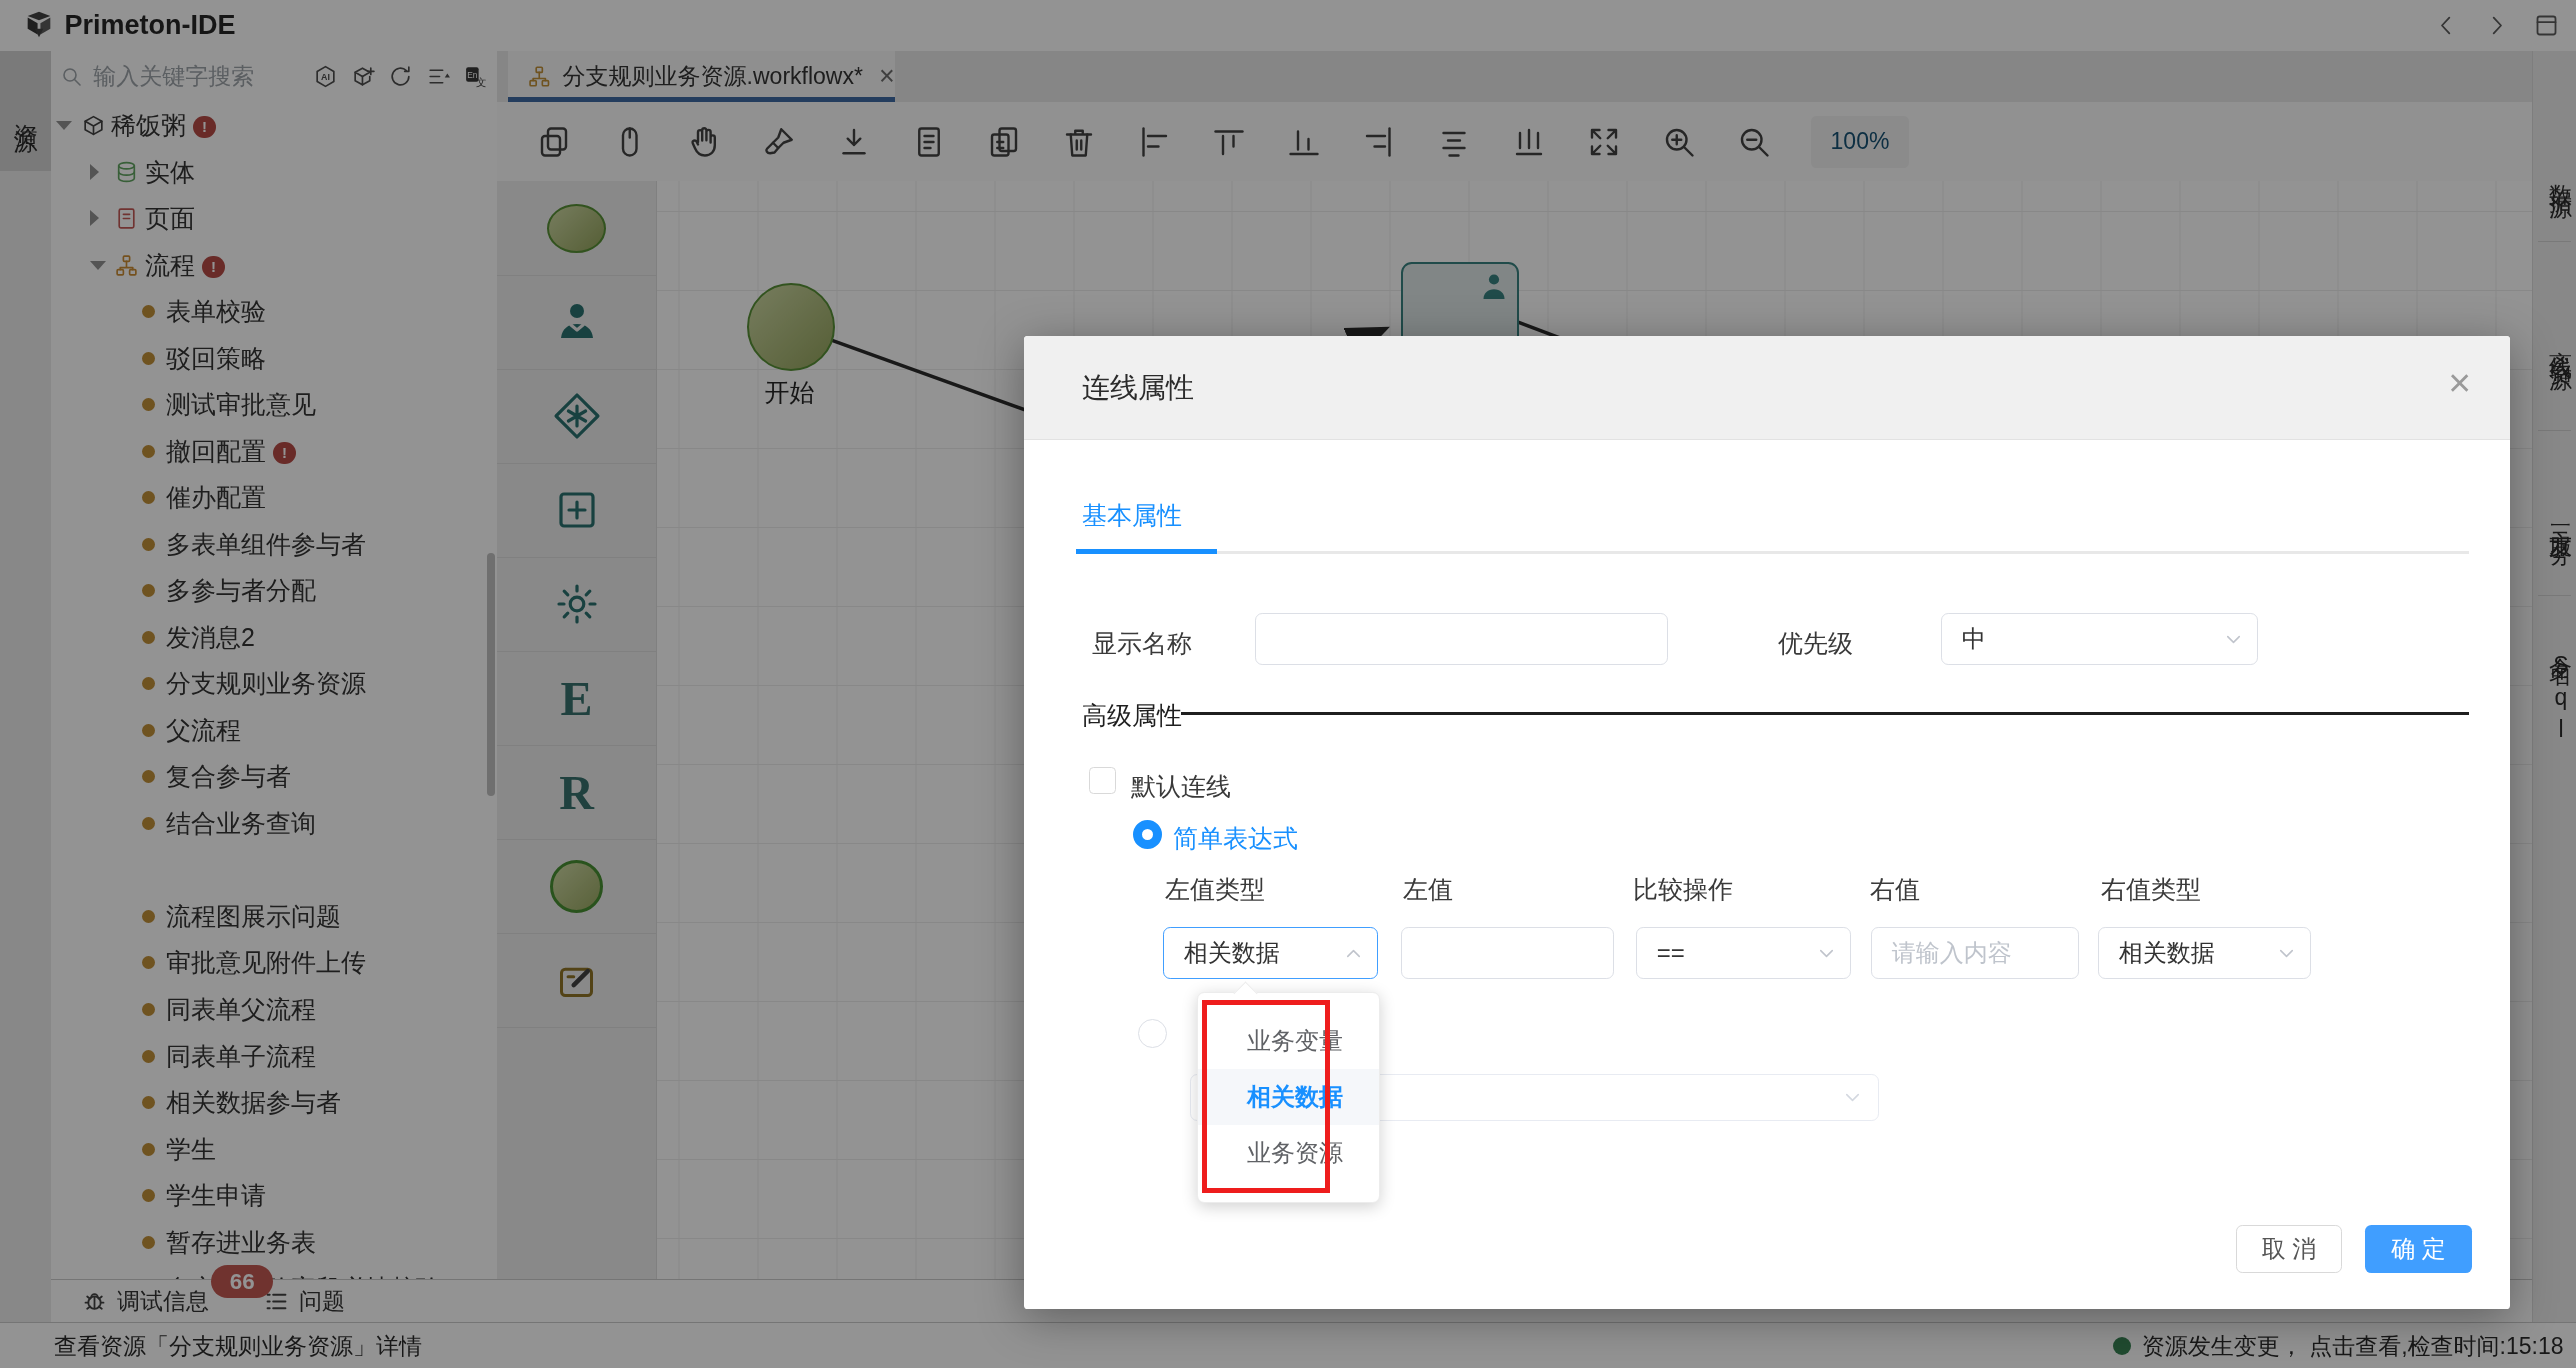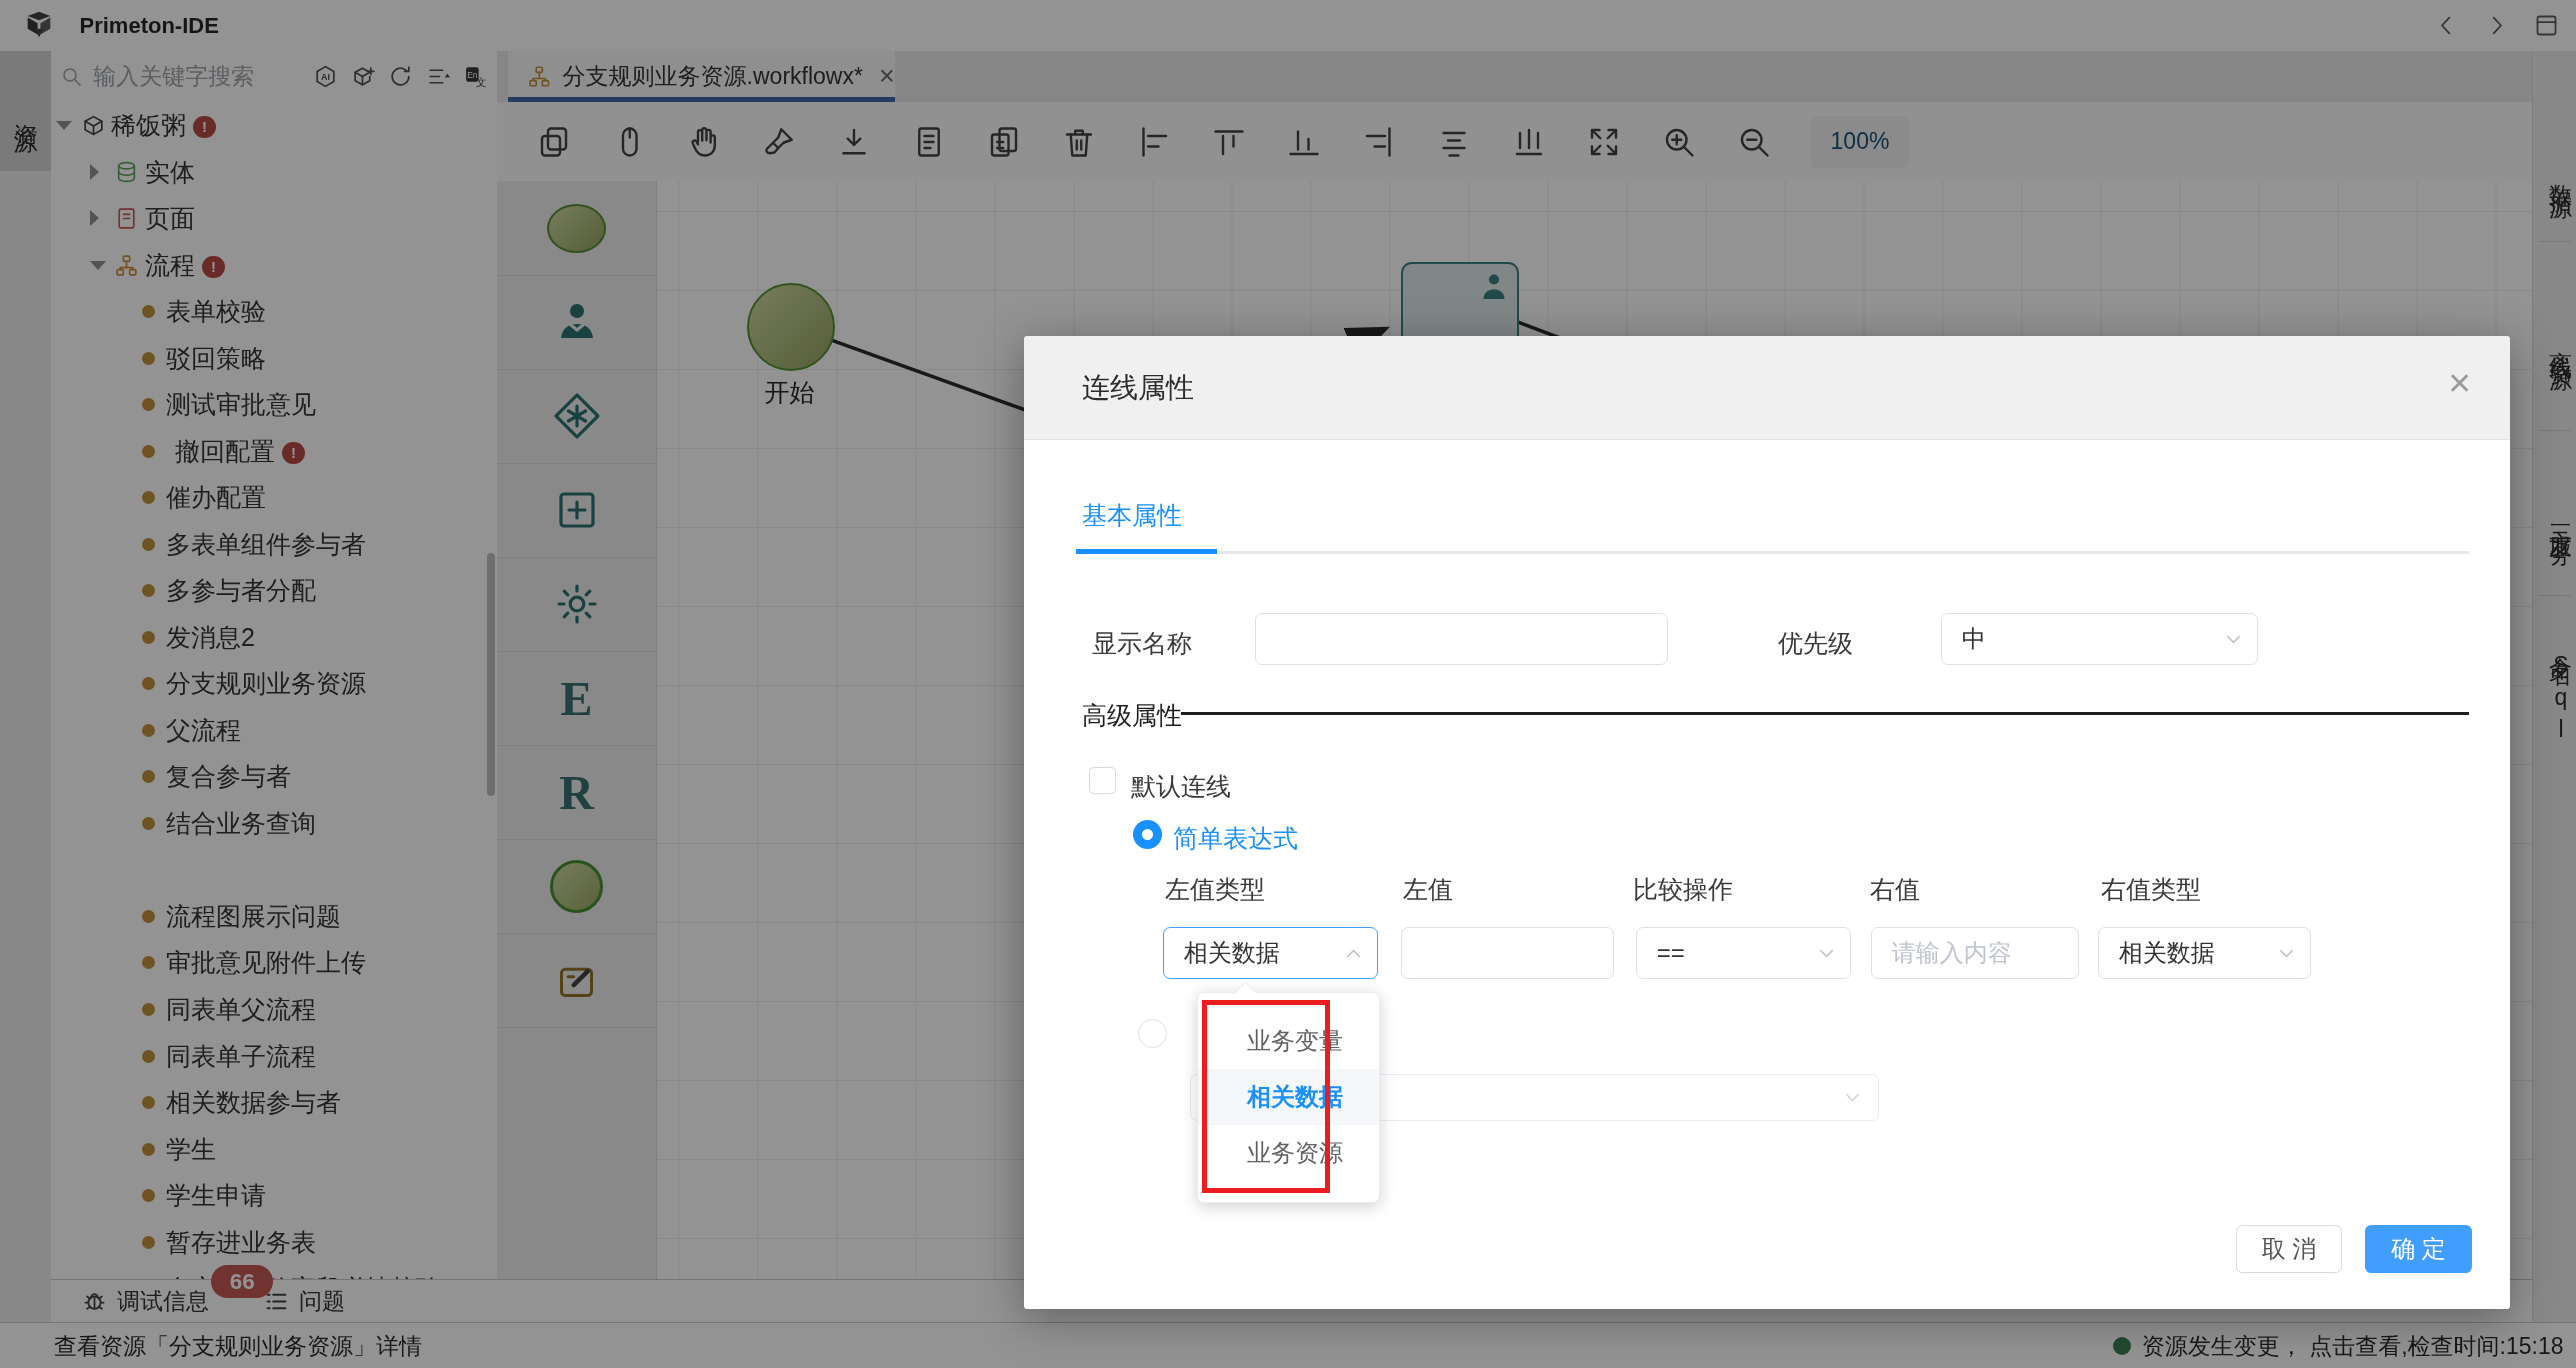--- a/index.html
+++ b/index.html
@@ -3,21 +3,21 @@
 <meta charset="utf-8">
 <style>
   html,body{margin:0;padding:0;background:#888;}
   #app{position:relative;width:2576px;height:1368px;background:#fff;overflow:hidden;
        font-family:"Liberation Sans","DejaVu Sans",sans-serif;color:#2b2b2b;}
   .abs{position:absolute;}
   svg{display:block;}
   
   #titlebar{left:0;top:0;width:2576px;height:51px;background:#fff;border-bottom:0.9px solid #d9d9d9;display:flex;align-items:center;}
   #logo{margin-left:21.5px;width:34px;height:34px;}
-  #apptitle{margin-left:24px;font-size:22px;font-weight:600;color:#1c1c1c;}
+  #apptitle{margin-left:9px;font-size:27px;font-weight:600;color:#1c1c1c;}
   #winicons{position:absolute;right:16px;top:0;height:51px;display:flex;align-items:center;gap:23px;color:#555;}
   #winicons .ic{width:27px;height:27px;}
   
   #leftrail{left:0;top:51px;width:51px;height:1271px;background:#ececec;border-right:0.9px solid #d9d9d9;}
   #leftrail .railtab{position:absolute;left:0;top:0;width:51px;height:120px;background:#d2d2d2;
       display:flex;align-items:center;justify-content:center;
       writing-mode:vertical-rl;text-orientation:upright;font-size:24px;letter-spacing:7.2px;color:#1f1f1f;}
   
   #rightrail{left:2532px;top:51px;width:44px;height:1271px;background:#ececec;border-left:0.9px solid #d9d9d9;}
   #rightrail .railtab{position:absolute;left:0;width:44px;display:flex;justify-content:center;
@@ -245,21 +245,21 @@
       <div class="trow" style="top: 233px;">
         <span class="dot" style="left:91px;top:17px"></span>
         <span class="tlabel" style="left:115px">驳回策略</span>
       </div>
       <div class="trow" style="top: 279px;">
         <span class="dot" style="left:91px;top:17px"></span>
         <span class="tlabel" style="left:115px">测试审批意见</span>
       </div>
       <div class="trow" style="top: 326px;">
         <span class="dot" style="left:91px;top:17px"></span>
-        <span class="tlabel" style="left:124px">撤回配置<span class="errbadge">!</span></span>
+        <span class="tlabel" style="left:115px">撤回配置<span class="errbadge">!</span></span>
       </div>
       <div class="trow" style="top: 372px;">
         <span class="dot" style="left:91px;top:17px"></span>
         <span class="tlabel" style="left:115px">催办配置</span>
       </div>
       <div class="trow" style="top: 419px;">
         <span class="dot" style="left:91px;top:17px"></span>
         <span class="tlabel" style="left:115px">多表单组件参与者</span>
       </div>
       <div class="trow" style="top: 465px;">

